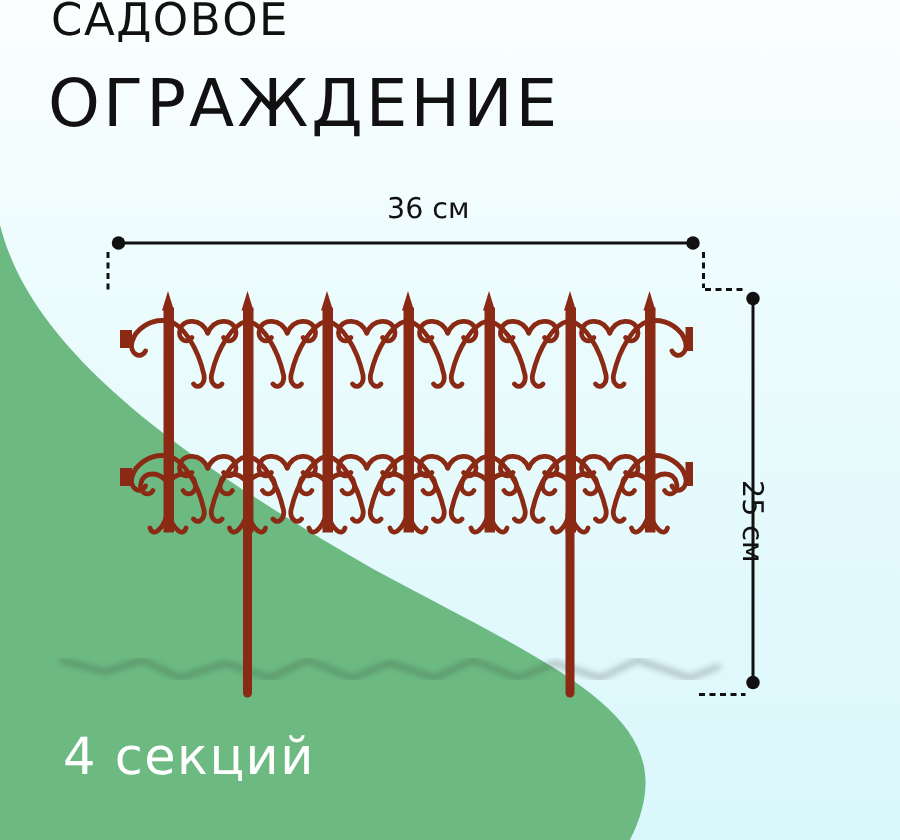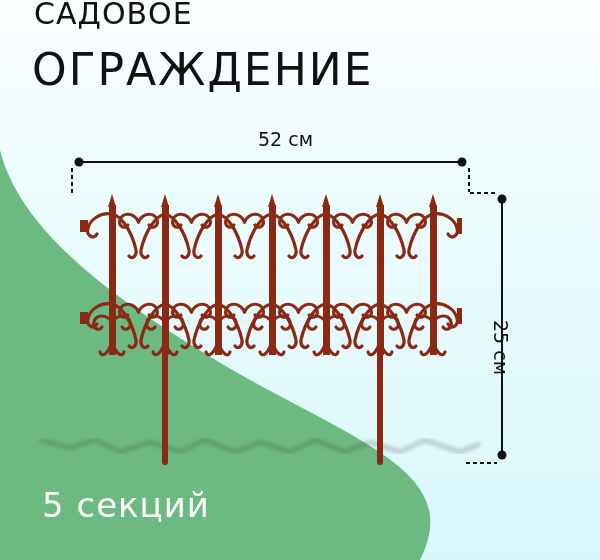--- a/index.html
+++ b/index.html
@@ -169,15 +169,15 @@
         <polygon points="429,207 433,194 437,207"></polygon>
 
       <rect x="162" y="340" width="6" height="125" rx="3"></rect>
       <rect x="377" y="340" width="6" height="125" rx="3"></rect>
     </g>
   </g>
 </svg>
 
 <div class="title-small">САДОВОЕ</div>
 <div class="title-big">ОГРАЖДЕНИЕ</div>
-<div class="width-label">52 см</div>
+<div class="width-label">36 см</div>
 <div class="height-label">25 см</div>
-<div class="sections-label">5 секций</div>
+<div class="sections-label">4 секций</div>
 
 </body></html>

